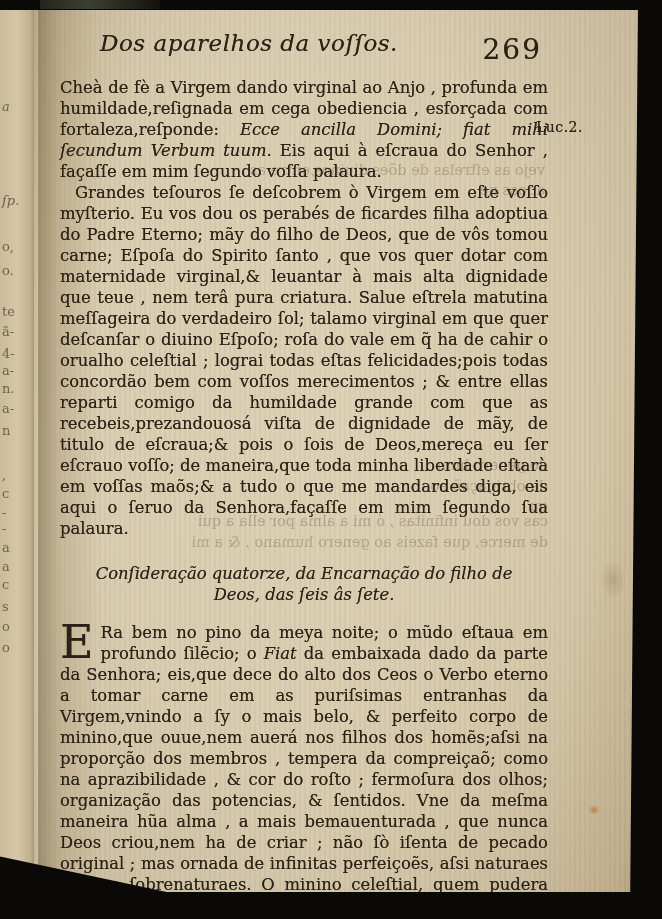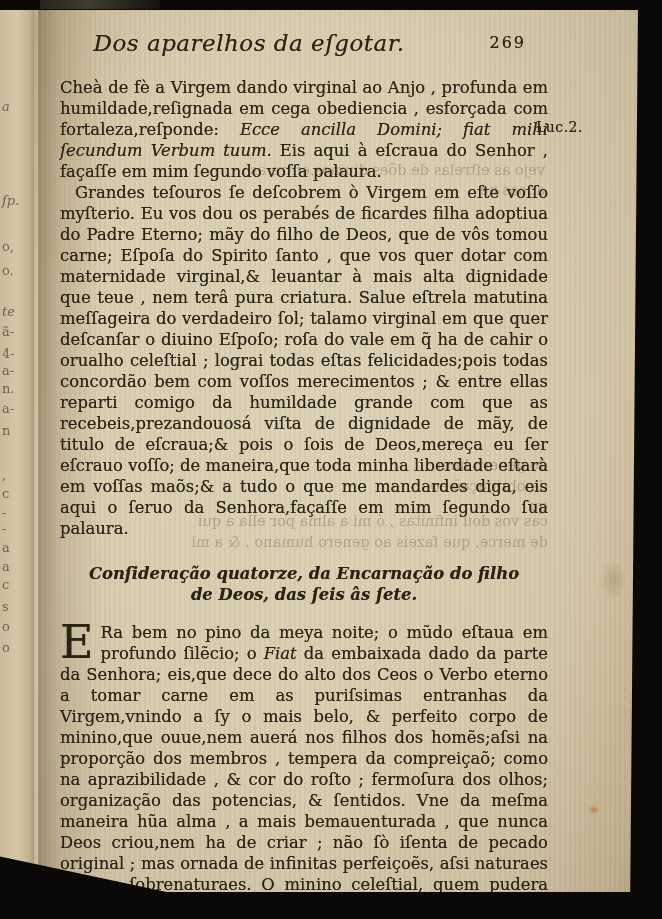--- a/index.html
+++ b/index.html
@@ -24,26 +24,26 @@
   .marble{position:absolute;left:40px;top:0;width:120px;height:9px;background:linear-gradient(90deg,#23271b,#3c4030 40%,#14120c);}
   .band-right{position:absolute;left:634px;top:-4px;width:34px;height:930px;background:#0b0907;transform:rotate(.5deg);}
   .band-bottom{position:absolute;left:0;top:892px;width:662px;height:27px;background:#0b0907;}
   .corner-wedge{position:absolute;left:-12px;top:854px;width:185px;height:80px;background:#0b0907;
                 transform:rotate(12deg);transform-origin:left top;}
   
   .ink{color:#2a2216;text-shadow:0 0 .5px rgba(42,34,22,.65);}
   .running-head{position:absolute;left:60px;top:30px;width:488px;height:34px;}
   .running-title{position:absolute;left:0;right:110px;text-align:center;font-style:italic;
                  font-size:23px;letter-spacing:.5px;}
-  .folio{position:absolute;right:22px;top:3px;font-size:16px;letter-spacing:2px;}
+  .folio{position:absolute;right:6px;top:3px;font-size:28px;letter-spacing:2px;}
   .margin-note{position:absolute;left:536px;top:119px;font-size:14px;letter-spacing:.5px;}
   .text-block{position:absolute;left:60px;top:77px;width:488px;}
   .para{margin:0;font-size:16.4px;line-height:21px;text-align:justify;}
   .para.indent{text-indent:15px;}
-  .section-heading{margin:24px 26px 17px 26px;font-style:italic;font-weight:bold;
+  .section-heading{margin:24px 26px 17px 26px;font-style:italic;font-weight:normal;
                    font-size:16.4px;line-height:21px;text-align:center;}
   .dropcap{float:left;font-size:46px;line-height:37px;padding:2px 7px 0 0;}
   em{font-style:italic;}
   
   .showthrough{position:absolute;transform:scaleX(-1);filter:blur(.7px);opacity:.30;
                color:#53432b;font-size:14.5px;line-height:20px;text-align:left;pointer-events:none;}
   
   .stain{position:absolute;border-radius:50%;pointer-events:none;}
   .stain-a{left:320px;top:900px;width:46px;height:12px;background:radial-gradient(ellipse,rgba(190,140,60,.8),rgba(190,140,60,0) 70%);}
   .stain-b{left:588px;top:805px;width:12px;height:10px;background:radial-gradient(ellipse,rgba(185,110,40,.75),rgba(185,110,40,0) 70%);}
@@ -53,21 +53,21 @@
 <body>
 
 <div class="stage">
 
   <div class="facing" id="facing">
       <span class="frag i" style="top: 90px;">a</span>
       <span class="frag i" style="top: 184px;">ſp.</span>
       <span class="frag" style="top: 230px;">o,</span>
       <span class="frag" style="top: 254px;">o.</span>
       <span class="frag" style="top: 277px; margin-left: 40px;">ai</span>
-      <span class="frag" style="top: 295px; font-style: italic;">te</span>
+      <span class="frag" style="top: 295px;">te</span>
       <span class="frag" style="top: 315px;">ã-</span>
       <span class="frag" style="top: 337px;">4-</span>
       <span class="frag" style="top: 354px;">a-</span>
       <span class="frag" style="top: 372px;">n.</span>
       <span class="frag" style="top: 392px;">a-</span>
       <span class="frag" style="top: 414px;">n</span>
       <span class="frag" style="top: 458px;">,</span>
       <span class="frag" style="top: 477px;">c</span>
       <span class="frag" style="top: 496px;">-</span>
       <span class="frag" style="top: 512px;">-</span>
@@ -84,21 +84,21 @@
 
   <div id="showthrough">
       <div class="showthrough" style="left: 245px; top: 160px; width: 300px;">vejo as eſtrelas de dões diuinos,entre as agoas ne</div>
       <div class="showthrough" style="left: 430px; top: 455px; width: 118px;">do genero hum</div>
       <div class="showthrough" style="left: 415px; top: 476px; width: 133px;">da obrigaçaõ ao qu</div>
       <div class="showthrough" style="left: 178px; top: 511px; width: 370px;">cas vos dou infinitas , ó mi          a alma por ella a qui</div>
       <div class="showthrough" style="left: 178px; top: 532px; width: 370px;">de merce, que fazeis ao genero humano , &amp; a mi</div>
     </div>
 
   <div class="running-head">
-    <div class="running-title ink">Dos aparelhos da eſgotar.</div>
+    <div class="running-title ink">Dos aparelhos da voſſos.</div>
     <div class="folio ink">269</div>
   </div>
 
   <div class="margin-note ink">Luc.2.</div>
 
   <div class="text-block ink">
     <p class="para"><span>Cheà de fè a Virgem dando virginal ao Anjo , profunda em humildade,reſignada em cega obediencia , esforçada com fortaleza,reſponde: </span><em>Ecce ancilla Domini; fiat mihi ſecundum Verbum tuum.</em><span> Eis aqui à eſcraua do Senhor , façaſſe em mim ſegundo voſſa palaura.</span></p>
     <p class="para indent"><span>Grandes teſouros ſe deſcobrem ò Virgem em eſte voſſo myſterio. Eu vos dou os perabés de ficardes filha adoptiua do Padre Eterno; mãy do filho de Deos, que de vôs tomou carne; Eſpoſa do Spirito ſanto , que vos quer dotar com maternidade virginal,&amp; leuantar à mais alta dignidade que teue , nem terâ pura criatura. Salue eſtrela matutina meſſageira do verdadeiro ſol; talamo virginal em que quer deſcanſar o diuino Eſpoſo; roſa do vale em q̃ ha de cahir o orualho celeſtial ; lograi todas eſtas felicidades;pois todas concordão bem com voſſos merecimentos ; &amp; entre ellas reparti comigo da humildade grande com que as recebeis,prezandouosá viſta de dignidade de mãy, de titulo de eſcraua;&amp; pois o ſois de Deos,mereça eu ſer eſcrauo voſſo; de maneira,que toda minha liberdade eſtarà em voſſas maõs;&amp; a tudo o que me mandardes diga, eis aqui o ſeruo da Senhora,façaſſe em mim ſegundo ſua palaura.</span></p>
     <h2 class="section-heading">Conſideração quatorze, da Encarnação do filho de Deos, das ſeis âs ſete.</h2>
     <p class="para"><span class="dropcap">E</span><span>Ra bem no pino da meya noite; o mũdo eſtaua em profundo ſilẽcio; o </span><em>Fiat</em><span> da embaixada dado da parte da Senhora; eis,que dece do alto dos Ceos o Verbo eterno a tomar carne em as puriſsimas entranhas da Virgem,vnindo a ſy o mais belo, &amp; perfeito corpo de minino,que ouue,nem auerá nos filhos dos homẽs;aſsi na proporção dos membros , tempera da compreiçaõ; como na aprazibilidade , &amp; cor do roſto ; fermoſura dos olhos; organização das potencias, &amp; ſentidos. Vne da meſma maneira hũa alma , a mais bemauenturada ,  que nunca Deos criou,nem ha de criar ; não ſò iſenta de pecado original ; mas ornada de infinitas perfeiçoẽs, aſsi naturaes , como ſobrenaturaes. O minino celeſtial, quem pudera com palauras , &amp; louuores eſgotar o teſouro de voſſas grandezas. Se ſois jardim , em vòs ſe achão as fermoſas flores de todas as virtudes. A roſa da</span></p>

